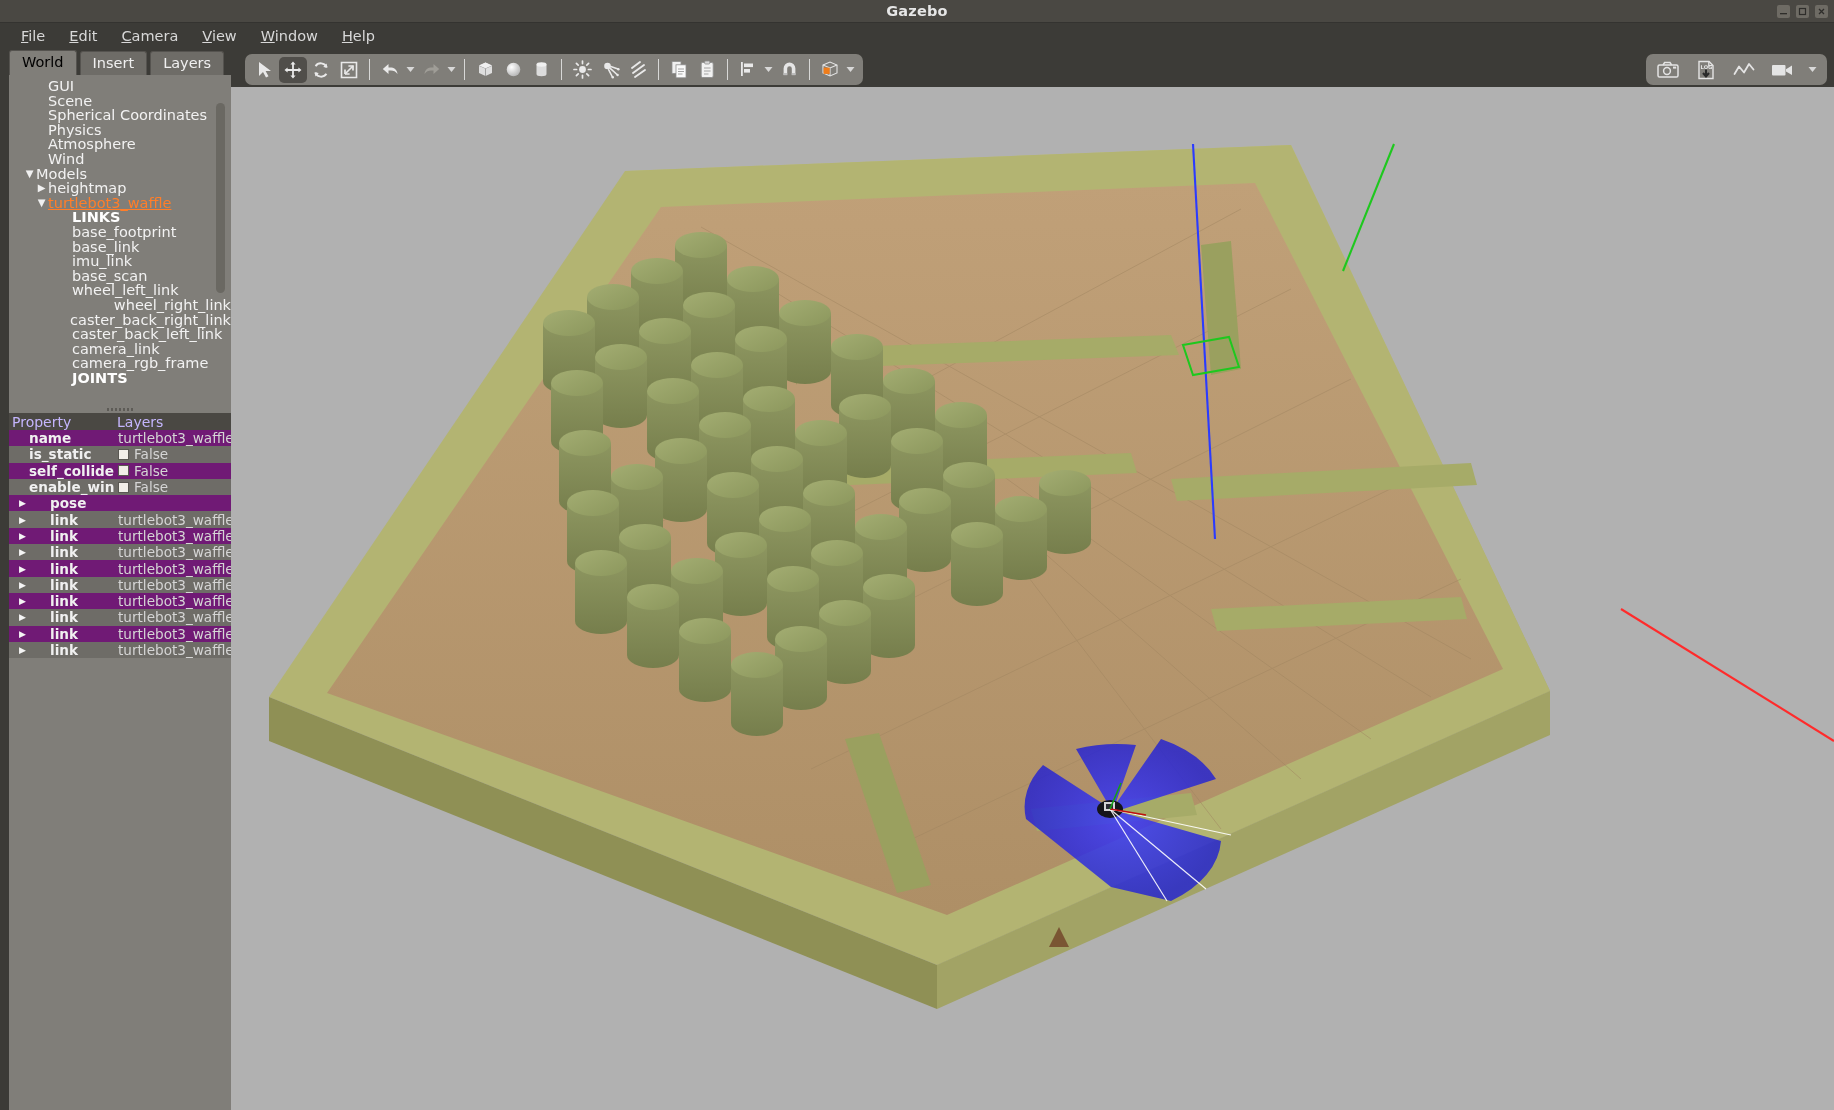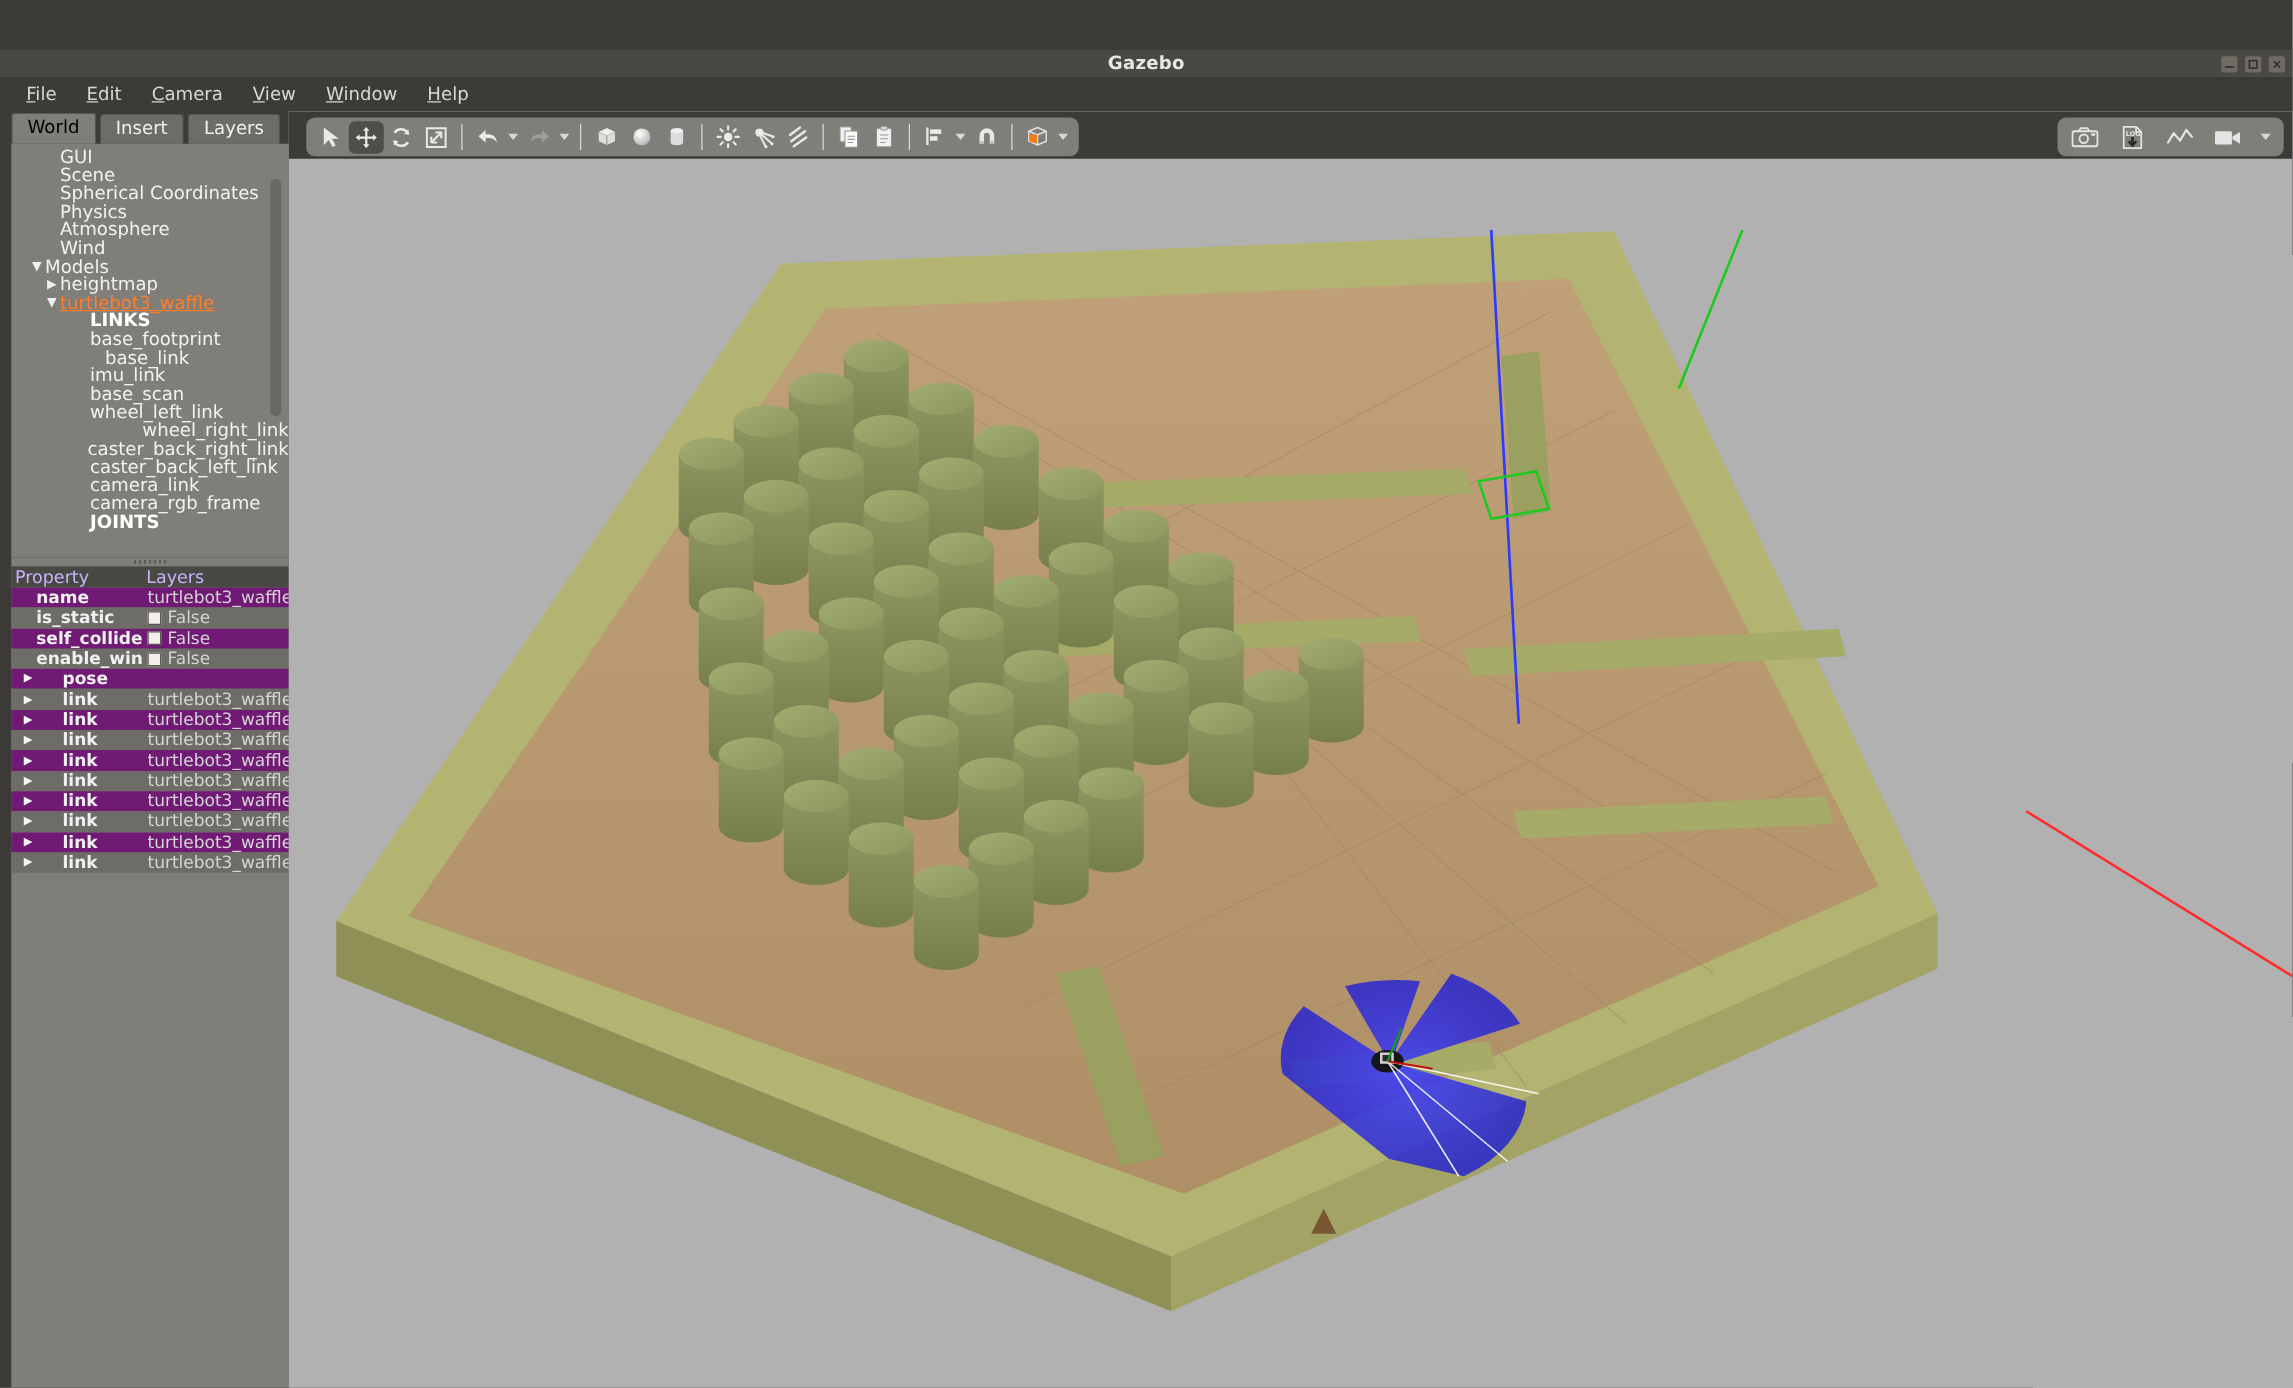--- a/index.html
+++ b/index.html
@@ -7,21 +7,21 @@
   body {
     font-family: "DejaVu Sans", sans-serif;
     background:#3c3b37; color:#d9d9d9;
     font-size:15px;
   }
 
   
   .titlebar{
     height:23px; background:#4a4843;
     display:flex; align-items:center; justify-content:center;
-    position:relative; border-bottom:1px solid #343330;margin-top:40px;
+    position:relative; border-bottom:1px solid #343330;
   }
   .titlebar .title{ font-size:14.5px; font-weight:bold; color:#e6e6e6; letter-spacing:.2px;}
   .wbtns{ position:absolute; right:6px; top:0; height:23px; display:flex; align-items:center; gap:6px;}
   .wbtn{ width:13px; height:13px; border-radius:2px; background:#6e6b64; display:flex; align-items:center; justify-content:center;}
   .wbtn svg{ display:block; }
 
   
   .menubar{
     height:26px; background:#3c3b37; display:flex; align-items:center;
     padding-left:10px; gap:2px;
@@ -219,21 +219,21 @@
             <span class="lbl">turtlebot3_waffle</span>
           </div>
           <div class="tnode hdr" style="padding-left: 50px;">
             <span class="caret"></span>
             <span class="lbl">LINKS</span>
           </div>
           <div class="tnode" style="padding-left: 50px;">
             <span class="caret"></span>
             <span class="lbl">base_footprint</span>
           </div>
-          <div class="tnode" style="padding-left: 50px; margin-left: 12px;">
+          <div class="tnode" style="padding-left: 50px;">
             <span class="caret"></span>
             <span class="lbl">base_link</span>
           </div>
           <div class="tnode" style="padding-left: 50px;">
             <span class="caret"></span>
             <span class="lbl">imu_link</span>
           </div>
           <div class="tnode" style="padding-left: 50px;">
             <span class="caret"></span>
             <span class="lbl">base_scan</span>

